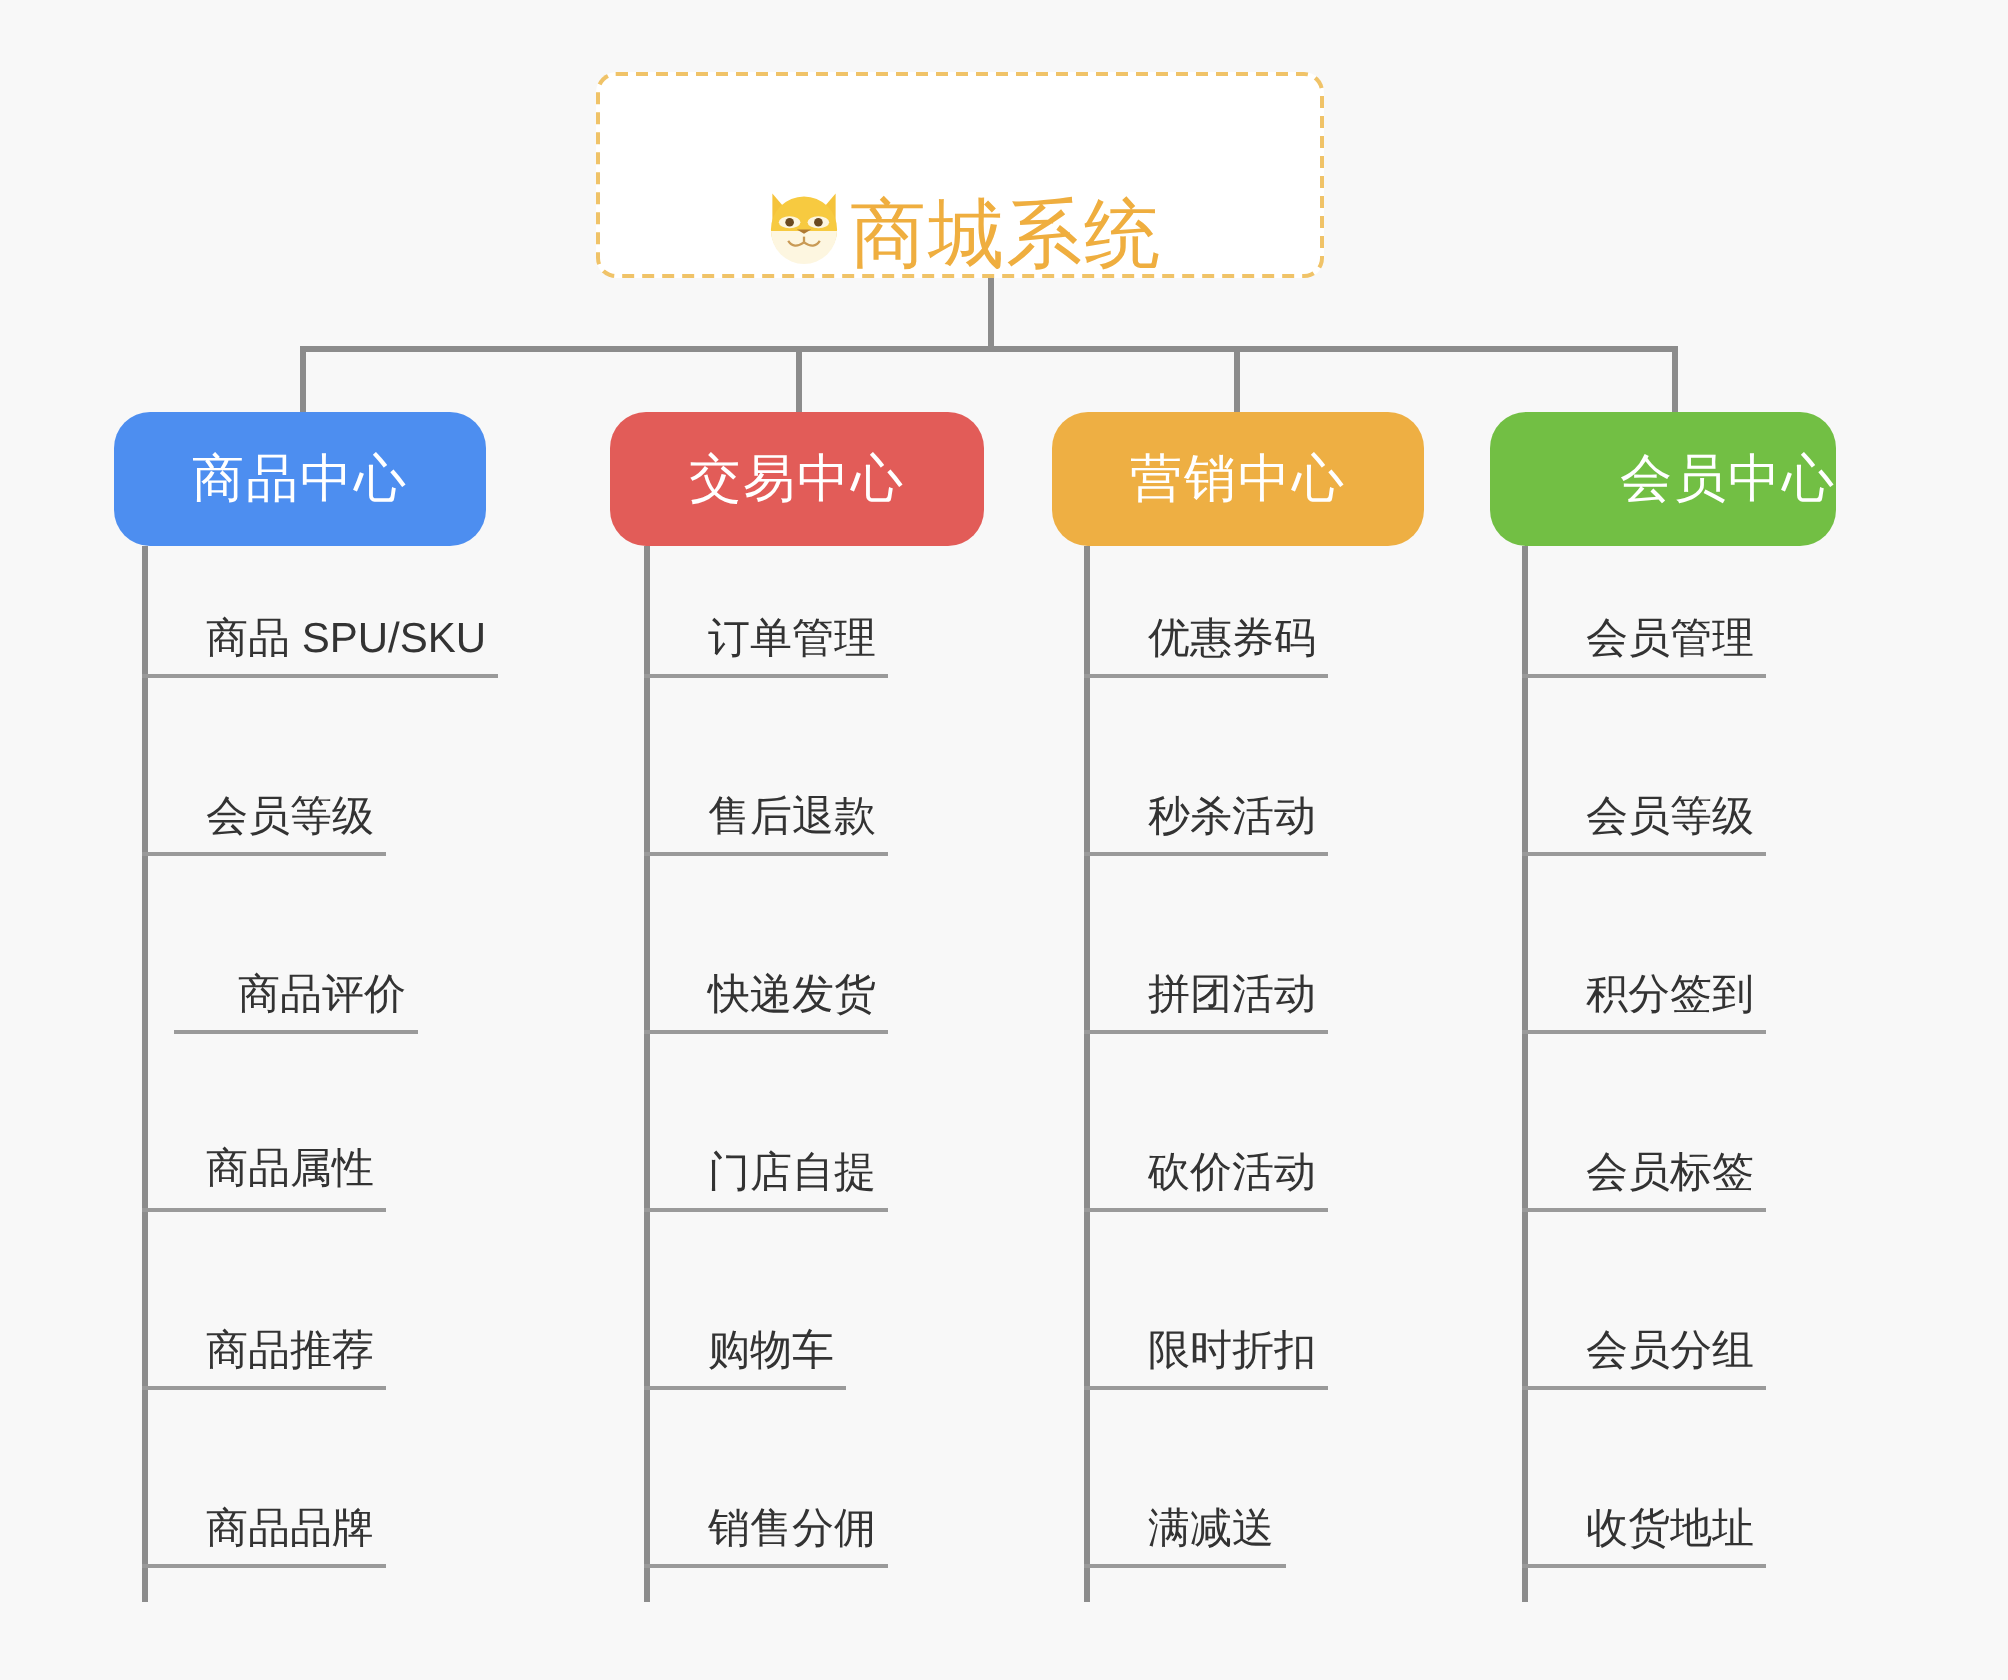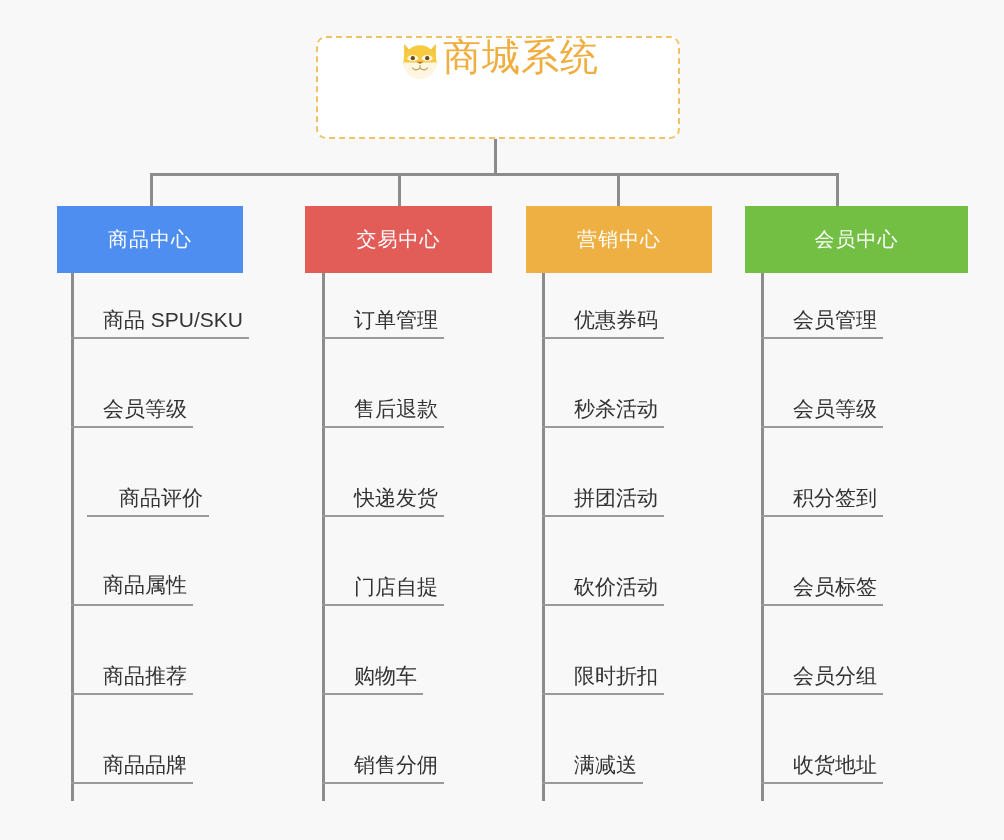--- a/index.html
+++ b/index.html
@@ -17,30 +17,30 @@
   #canvas {
     position: relative;
     width: 1004px;
     height: 840px;
     background: #f8f8f8;
   }
 
   
   .root-node {
     position: absolute;
-    left: 316px;
+    left: 298px;
     top: 36px;
     width: 364px;
     height: 103px;
     background: #ffffff;
     border: 2px dashed #f0c368;
     border-radius: 10px;
     box-sizing: border-box;
     display: flex;
-    align-items: flex-start;
+    align-items: flex-end;
     justify-content: center;
   }
   .root-icon {
     width: 46px;
     height: 46px;
     position: relative;
     flex: none;
   }
   .root-title {
     font-size: 38px;
@@ -56,26 +56,26 @@
     background: #8c8c8c;
   }
   .conn-v { width: 3px; }
   .conn-h { height: 3px; }
 
   
   .cat-box {
     position: absolute;
     top: 206px;
     height: 67px;
-    border-radius: 0;
+    border-radius: 18px;
     display: flex;
     align-items: center;
     justify-content: center;
     color: #ffffff;
-    font-size: 20px;
+    font-size: 26px;
     letter-spacing: 1px;
     box-sizing: border-box;
   }
 
   
   .leaf-col {
     position: absolute;
     top: 273px;
   }
   .leaf-spine {
@@ -137,21 +137,21 @@
 
   <div class="cat-box" style="left:57px; width:186px; background:#4d8ef0;">
     <span>商品中心</span>
   </div>
   <div class="cat-box" style="left:305px; width:187px; background:#e25c58;">
     <span>交易中心</span>
   </div>
   <div class="cat-box" style="left:526px; width:186px; background:#eeaf43;text-align:right;">
     <span>营销中心</span>
   </div>
-  <div class="cat-box" style="left:745px; width:223px; background:#72bf44;">
+  <div class="cat-box" style="left:745px; width:173px; background:#72bf44;justify-content:flex-end;">
     <span>会员中心</span>
   </div>
 
   <div class="leaf-col" style="left:71px;">
     <div class="leaf-spine" style="height:528px;"></div>
     <div class="leaf-item" style="top:22px;">
       <span class="leaf-label">商品 SPU/SKU</span>
     </div>
     <div class="leaf-item" style="top:111px;">
       <span class="leaf-label">会员等级</span>

